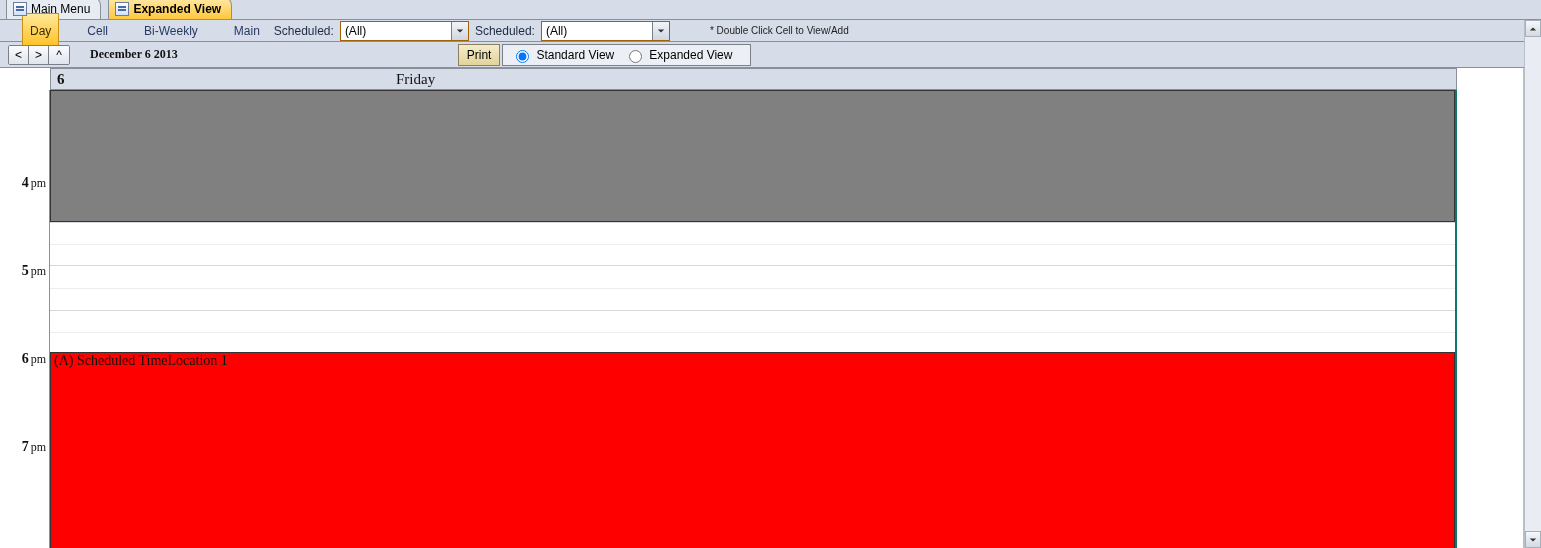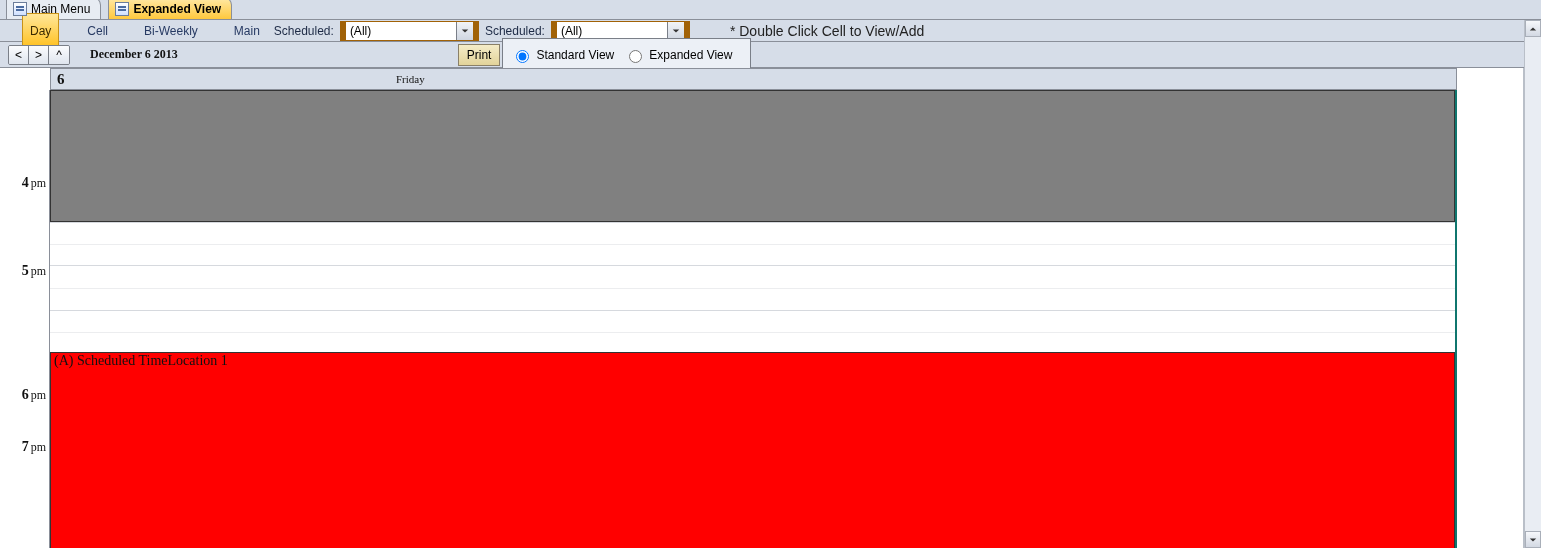--- a/index.html
+++ b/index.html
@@ -6,37 +6,37 @@
   html, body { margin:0; padding:0; height:100%; font-family: Tahoma, Verdana, sans-serif; font-size:12px; background:#d6dde8; }
   .tab-strip { height:20px; background:#d6dde8; border-bottom:1px solid #8a8f99; display:flex; align-items:flex-end; padding-left:6px; }
   .tab { display:flex; align-items:center; height:22px; padding:0 10px 0 6px; border:1px solid #8a8f99; border-bottom:none; border-top-left-radius:4px; border-top-right-radius:8px; margin-right:7px; background:#e7ecf3; cursor:pointer; }
   .tab.active { background:linear-gradient(#ffe9a6,#ffc83d); font-weight:bold; }
   .tab .form-icon { width:14px; height:14px; display:inline-block; margin-right:4px; border:1px solid #6b7d9b; background:linear-gradient(#fff,#cfe0ff); position:relative; }
   .tab .form-icon::after{content:"";position:absolute;left:2px;right:2px;top:3px;height:2px;background:#4a6ba0;box-shadow:0 3px 0 #4a6ba0;}
   .toolbar { height:22px; background:#d6dde8; border-bottom:1px solid #8a8f99; display:flex; align-items:center; padding-left:2px; gap:0; }
   .range-btn { height:36px; padding:15px 7px; display:flex; align-items:center; border:1px solid transparent; color:#273a63; cursor:pointer;margin-left:20px; }
   .range-btn.active { background:linear-gradient(#ffe79a,#ffc01f); border:1px solid #c89217; color:#3a2a00; }
   .lbl { padding:0 6px; color:#1d2a45; }
-  .combo { height:20px; display:flex; align-items:center; border:6px solid #a16207; background:#fff; }
+  .combo { height:20px; display:flex; align-items:center; border:1px solid #a16207; background:#fff; }
   .combo input { border:none; outline:none; height:18px; padding:0 4px; font:inherit; width:110px; background:#fff; }
   .combo .drop { width:17px; height:18px; border-left:1px solid #7a7f88; background:linear-gradient(#f2f4f7,#cfd6e1); display:flex; align-items:center; justify-content:center; cursor:pointer; }
   .combo .drop svg{width:8px;height:8px;}
-  .hint { font-size:14px; color:#222; margin-left:40px; }
+  .hint { font-size:10px; color:#222; margin-left:40px; }
   .datebar { height:26px; background:#d6dde8; border-bottom:1px solid #8a8f99; display:flex; align-items:center; padding-left:8px; }
   .navbtns { display:flex; border:1px solid #7a7f88; height:20px; border-radius:2px; overflow:hidden; }
   .navbtns button { width:20px; height:18px; border:none; border-right:1px solid #7a7f88; background:linear-gradient(#fbfcfe,#dfe5ee); font:inherit; cursor:pointer; padding:0; }
   .navbtns button:last-child{border-right:none;}
   .date-title { font-family:"Times New Roman",serif; font-weight:bold; font-size:12px; color:#111; margin-left:20px; }
   .printbtn { margin-left:280px; height:22px; padding:0 8px; border:1px solid #8a8068; background:linear-gradient(#f5ecc8,#e2d39a); cursor:pointer; font:inherit; }
-  .radiobox { height:22px; border:1px solid #7a7f88; background:#ecf0f6; display:flex; align-items:center; padding:16px 8px; margin-left:2px; }
+  .radiobox { height:22px; border:1px solid #7a7f88; background:#ecf0f6; display:flex; align-items:center; padding:4px 8px; margin-left:2px; }
   .radiobox label { display:flex; align-items:center; gap:4px; margin-right:10px; cursor:pointer; }
   .grid-wrap { position:absolute; top:68px; left:0; right:17px; bottom:0; background:#fff; overflow:hidden; border-right:1px solid #b9bfc8; }
   .dayhead { position:absolute; left:50px; right:66px; top:0; height:22px; background:#d6dde8; border:1px solid #8a8f99; display:flex; align-items:center; }
   .dayhead .dnum { font-family:"Times New Roman",serif; font-size:15px; font-weight:bold; color:#111; padding-left:6px; }
-  .dayhead .dname { font-family:"Times New Roman",serif; font-size:11px; color:#111; position:absolute; left:345px; }
+  .dayhead .dname { font-family:"Times New Roman",serif; font-size:15px; color:#111; position:absolute; left:345px; }
   .timecol { position:absolute; left:0; top:22px; bottom:0; width:50px; border-right:1px solid #8a8f99;text-align:center; }
   .daycol { position:absolute; left:50px; right:66px; top:22px; bottom:0; border-right:2px solid #0f766e; }
   .hour-row { position:absolute; left:0; right:0; height:88px; }
   .daycol .hour-row { border-bottom:1px solid #d6d9de; }
   .daycol .hour-row::before,
   .daycol .hour-row::after,
   .daycol .hour-row .m1 { content:""; position:absolute; left:0; right:0; height:0; border-top:1px solid #ecedef; }
   .daycol .hour-row::before{top:22px;}
   .daycol .hour-row .m1{top:44px; border-top:1px solid #d6d9de;}
   .daycol .hour-row::after{top:66px;}
@@ -112,21 +112,21 @@
 
 <div class="grid-wrap">
   <div class="dayhead">
     <span class="dnum">6</span>
     <span class="dname">Friday</span>
   </div>
 
   <div class="timecol">
     <div class="tlabel" style="top:85px;"><span class="h">4</span><span>pm</span></div>
     <div class="tlabel" style="top:173px;"><span class="h">5</span><span>pm</span></div>
-    <div class="tlabel" style="top:261px;margin-top:36px;"><span class="h">6</span><span>pm</span></div>
+    <div class="tlabel" style="top:261px;"><span class="h">6</span><span>pm</span></div>
     <div class="tlabel" style="top:349px;"><span class="h">7</span><span>pm</span></div>
     <div class="tlabel" style="top:458px;"><span class="h">8</span><span>pm</span></div>
   </div>
 
   <div class="daycol">
     <div class="hour-row" style="top:0;">
         <div class="m1"></div>
       </div>
     <div class="hour-row" style="top:88px;">
         <div class="m1"></div>

